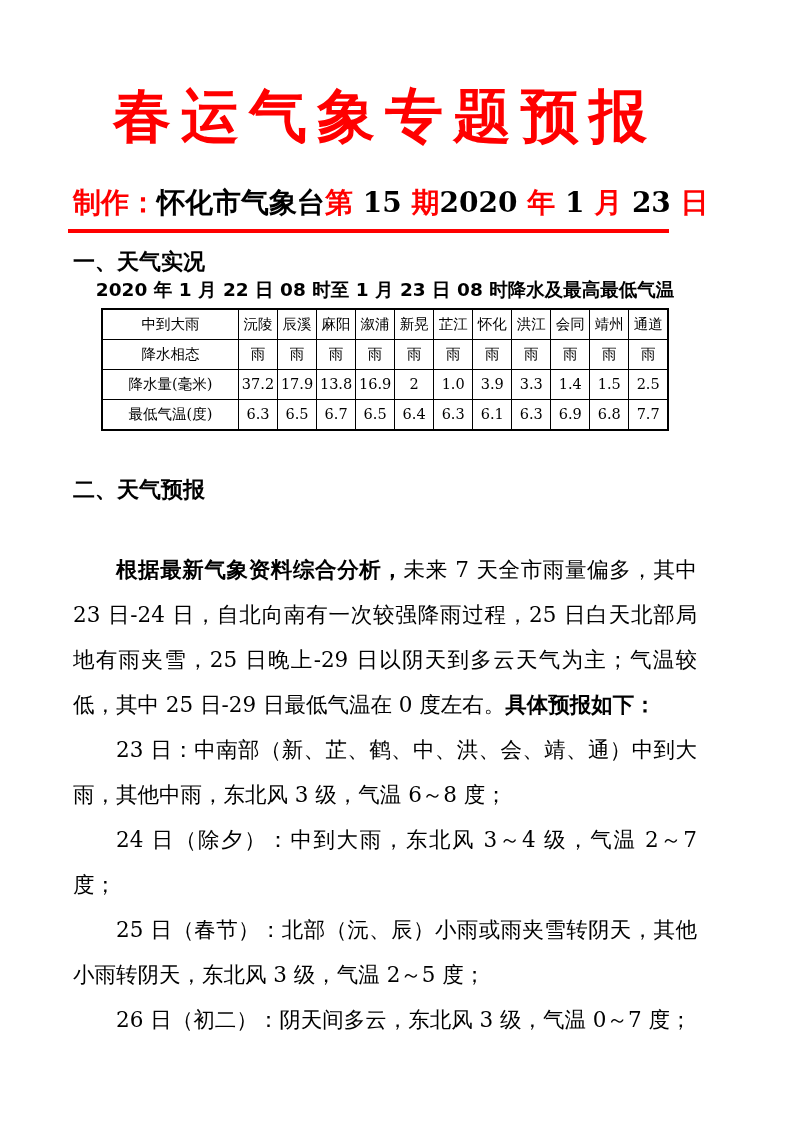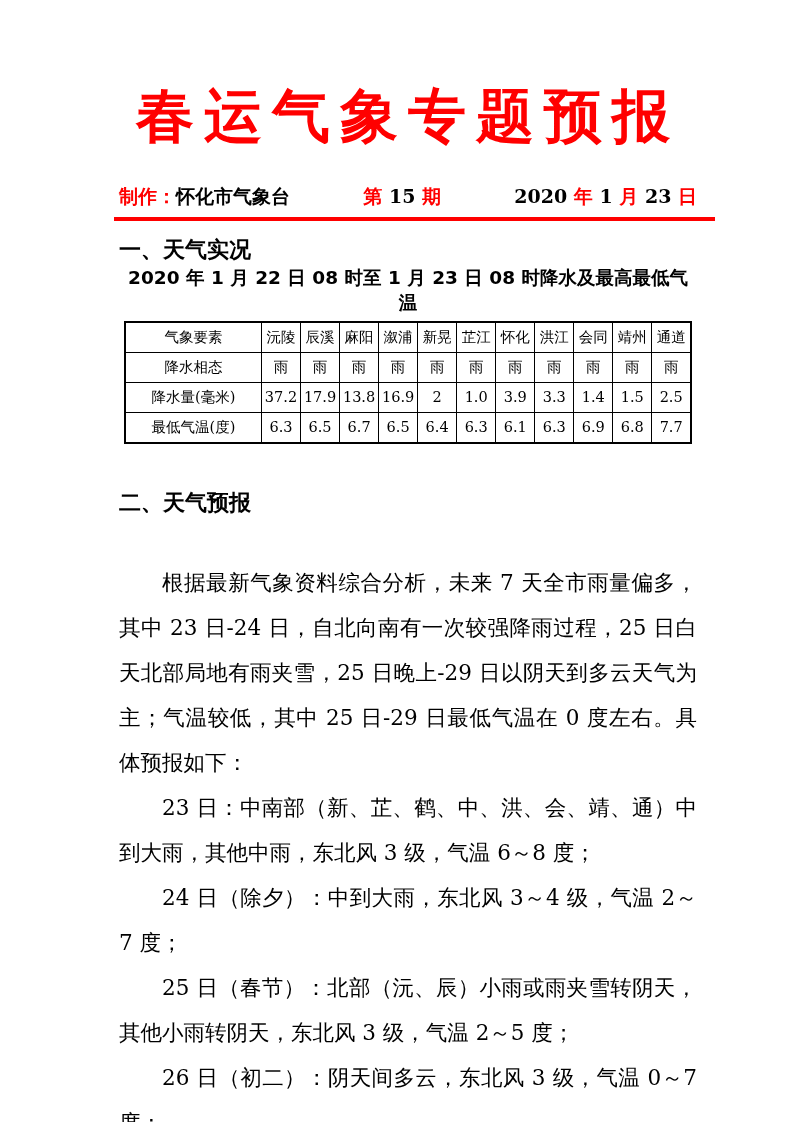--- a/index.html
+++ b/index.html
@@ -2,40 +2,40 @@
 <html><head>
 <meta charset="utf-8">
 <style>
   html, body { margin: 0; padding: 0; background: #ffffff; }
   .page {
     position: relative;
     width: 793px;
     height: 1122px;
     background: #ffffff;
     box-sizing: border-box;
-    padding: 72px 96px 0 119px;
+    padding: 72px 96px 0 73px;
     font-family: "DejaVu Serif", "Liberation Serif", serif;
     color: #000000;
     overflow: hidden;
   }
   .doc-title {
     margin: 0;
     color: #ff0000;
     font-size: 58px;
     font-weight: bold;
     text-align: center;
     letter-spacing: 10px;
     line-height: 1.55;
     white-space: nowrap;
   }
   .issue-line {
     display: flex;
     justify-content: space-between;
     align-items: baseline;
-    font-size: 19px;
+    font-size: 28px;
     font-weight: bold;
     margin-top: 22px;
     white-space: nowrap;
   }
   .issue-line .red { color: #ff0000; }
   .red-rule {
     border: none;
     border-top: 4px solid #ff0000;
     margin: 7px 0 0 -5px;
     width: 601px;
@@ -72,21 +72,21 @@
   }
   table.weather .label-col { width: 133px; }
   .body-text { margin-top: 42px; }
   .body-para {
     margin: 0;
     font-size: 21.5px;
     line-height: 45px;
     text-align: justify;
     text-indent: 2em;
   }
-  .body-para .bold { font-weight: normal; }
+  .body-para .bold { font-weight: bold; }
   .section-2-heading { margin-top: 44px; }
 </style>
 </head>
 <body>
 
 <div class="page">
 
   <h1 class="doc-title">春运气象专题预报</h1>
 
   <div class="issue-line">
@@ -97,21 +97,21 @@
 
   <hr class="red-rule">
 
   <h2 class="section-heading">一、天气实况</h2>
 
   <div class="table-caption">2020 年 1 月 22 日 08 时至 1 月 23 日 08 时降水及最高最低气温</div>
 
   <table class="weather">
     <thead>
         <tr>
-          <th class="label-col">气象要素</th>
+          <th class="label-col">中到大雨</th>
           <th>沅陵</th>
           <th>辰溪</th>
           <th>麻阳</th>
           <th>溆浦</th>
           <th>新晃</th>
           <th>芷江</th>
           <th>怀化</th>
           <th>洪江</th>
           <th>会同</th>
           <th>靖州</th>

